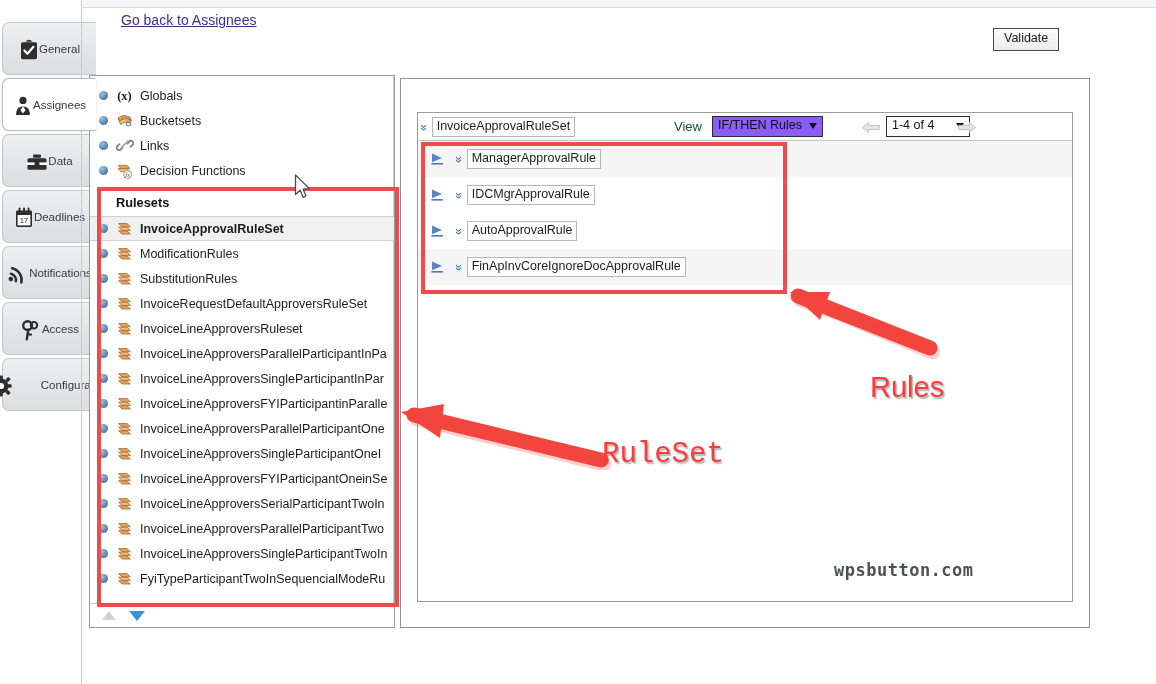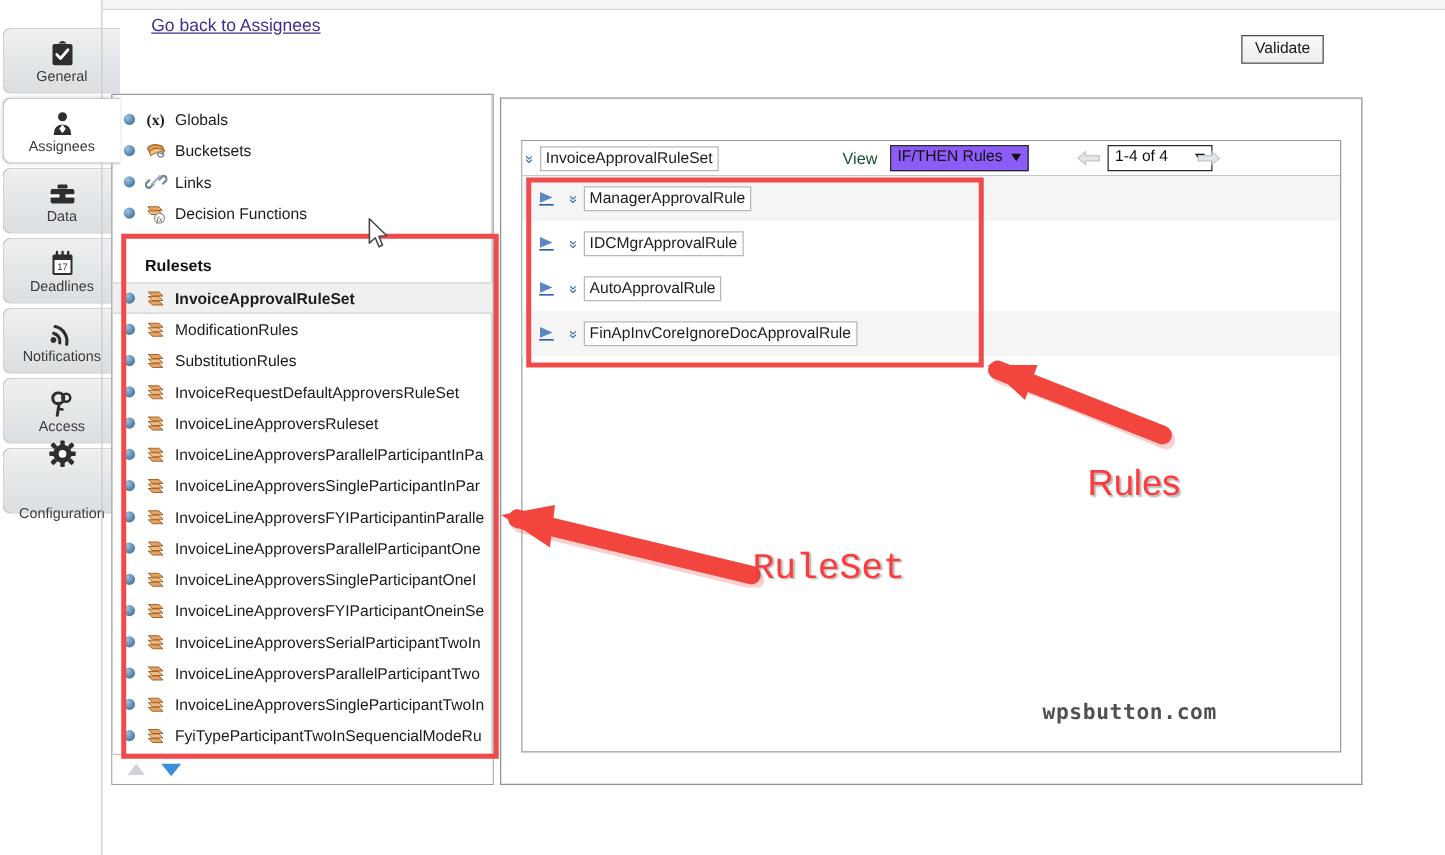--- a/index.html
+++ b/index.html
@@ -28,21 +28,20 @@
   .rail-tab {
     position: absolute;
     left: 2px;
     width: 94px;
     height: 53px;
     background: linear-gradient(to bottom, #eef0f1 0%, #e3e6e8 55%, #dcdfe1 100%);
     border: 1px solid #c3c7ca;
     border-right: none;
     border-radius: 7px 0 0 7px;
     display: flex;
-    flex-direction: column;
     align-items: center;
     justify-content: center;
     cursor: pointer;
   }
   .rail-tab.active {
     background: #ffffff;
     border-color: #b9bdc0;
     box-shadow: 0 0 3px rgba(0,0,0,0.14);
     z-index: 5;
   }
@@ -149,21 +148,21 @@
 
   .rulesets-header {
     position: relative;
     height: 27px;
     display: flex;
     align-items: center;
     padding-left: 26px;
     font-size: 12.8px;
     font-weight: bold;
     color: #111;
-    margin-top: 16px;
+    margin-top: 6px;
   }
 
   .explorer-footer {
     position: absolute;
     left: 0; bottom: 0;
     width: 304px; height: 24px;
     background: #ffffff;
     border-top: 1px solid #c4c7ca;
     display: flex;
     align-items: center;

